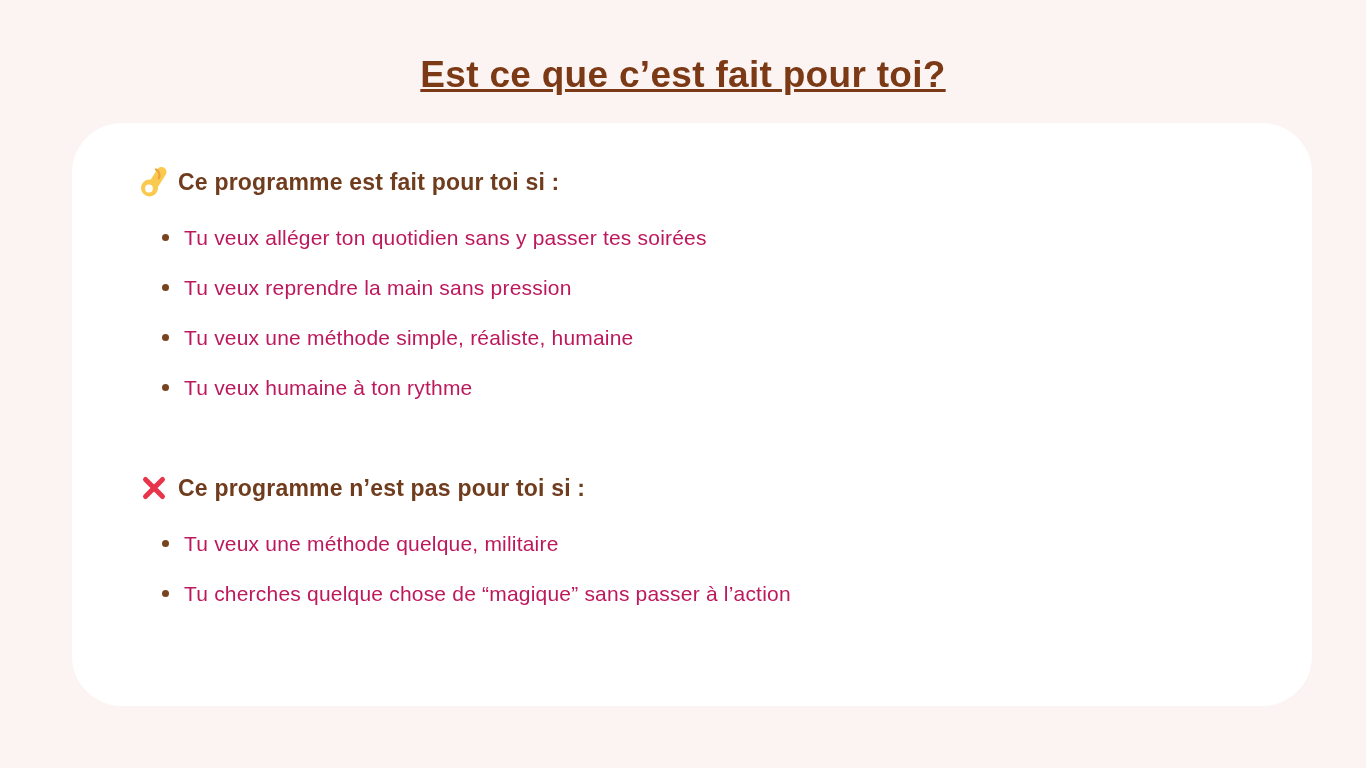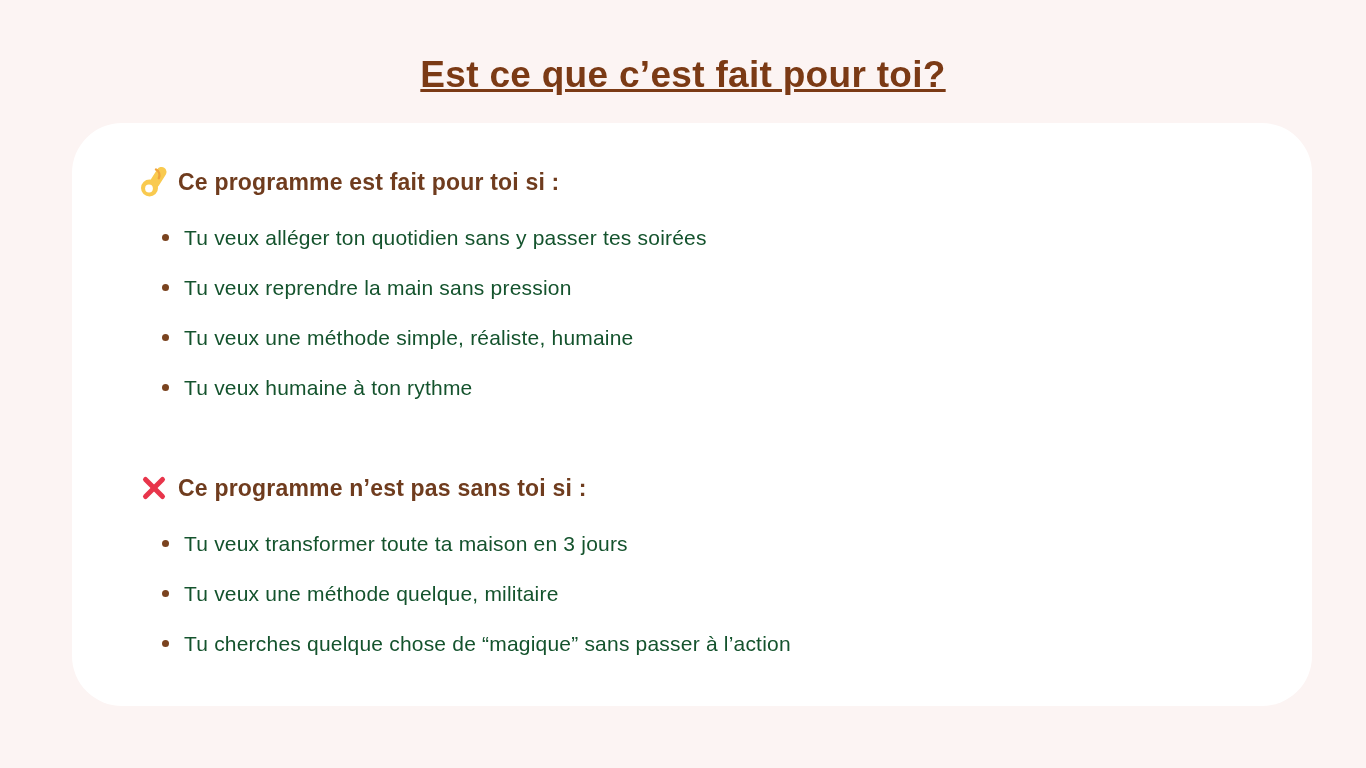--- a/index.html
+++ b/index.html
@@ -55,21 +55,21 @@
     list-style: none;
     margin-top: 26px;
     padding-left: 22px;
   }
   ul.bullets li {
     position: relative;
     padding-left: 22px;
     font-size: 21px;
     line-height: 29px;
     letter-spacing: 0.2px;
-    color: #14532d;
+    color: #be185d;
     margin-bottom: 21px;
   }
   ul.bullets li:last-child { margin-bottom: 0; }
   ul.bullets li::before {
     content: "";
     position: absolute;
     left: 0;
     top: 11px;
     width: 7px;
     height: 7px;
@@ -108,23 +108,22 @@
     </section>
 
     <section class="section-not">
       <div class="section-heading">
         <span class="emoji">
           <svg width="26" height="26" viewBox="0 0 26 26" aria-hidden="true">
             <line x1="4.5" y1="4.5" x2="21.5" y2="21.5" stroke="#E8354B" stroke-width="5" stroke-linecap="round"></line>
             <line x1="21.5" y1="4.5" x2="4.5" y2="21.5" stroke="#E8354B" stroke-width="5" stroke-linecap="round"></line>
           </svg>
         </span>
-        <h2>Ce programme n’est pas sans toi si :</h2>
+        <h2>Ce programme n’est pas pour toi si :</h2>
       </div>
       <ul class="bullets">
-        <li>Tu veux transformer toute ta maison en 3 jours</li>
         <li>Tu veux une méthode quelque, militaire</li>
         <li>Tu cherches quelque chose de “magique” sans passer à l’action</li>
       </ul>
     </section>
 
   </div>
 </div>
 
 </body></html>

